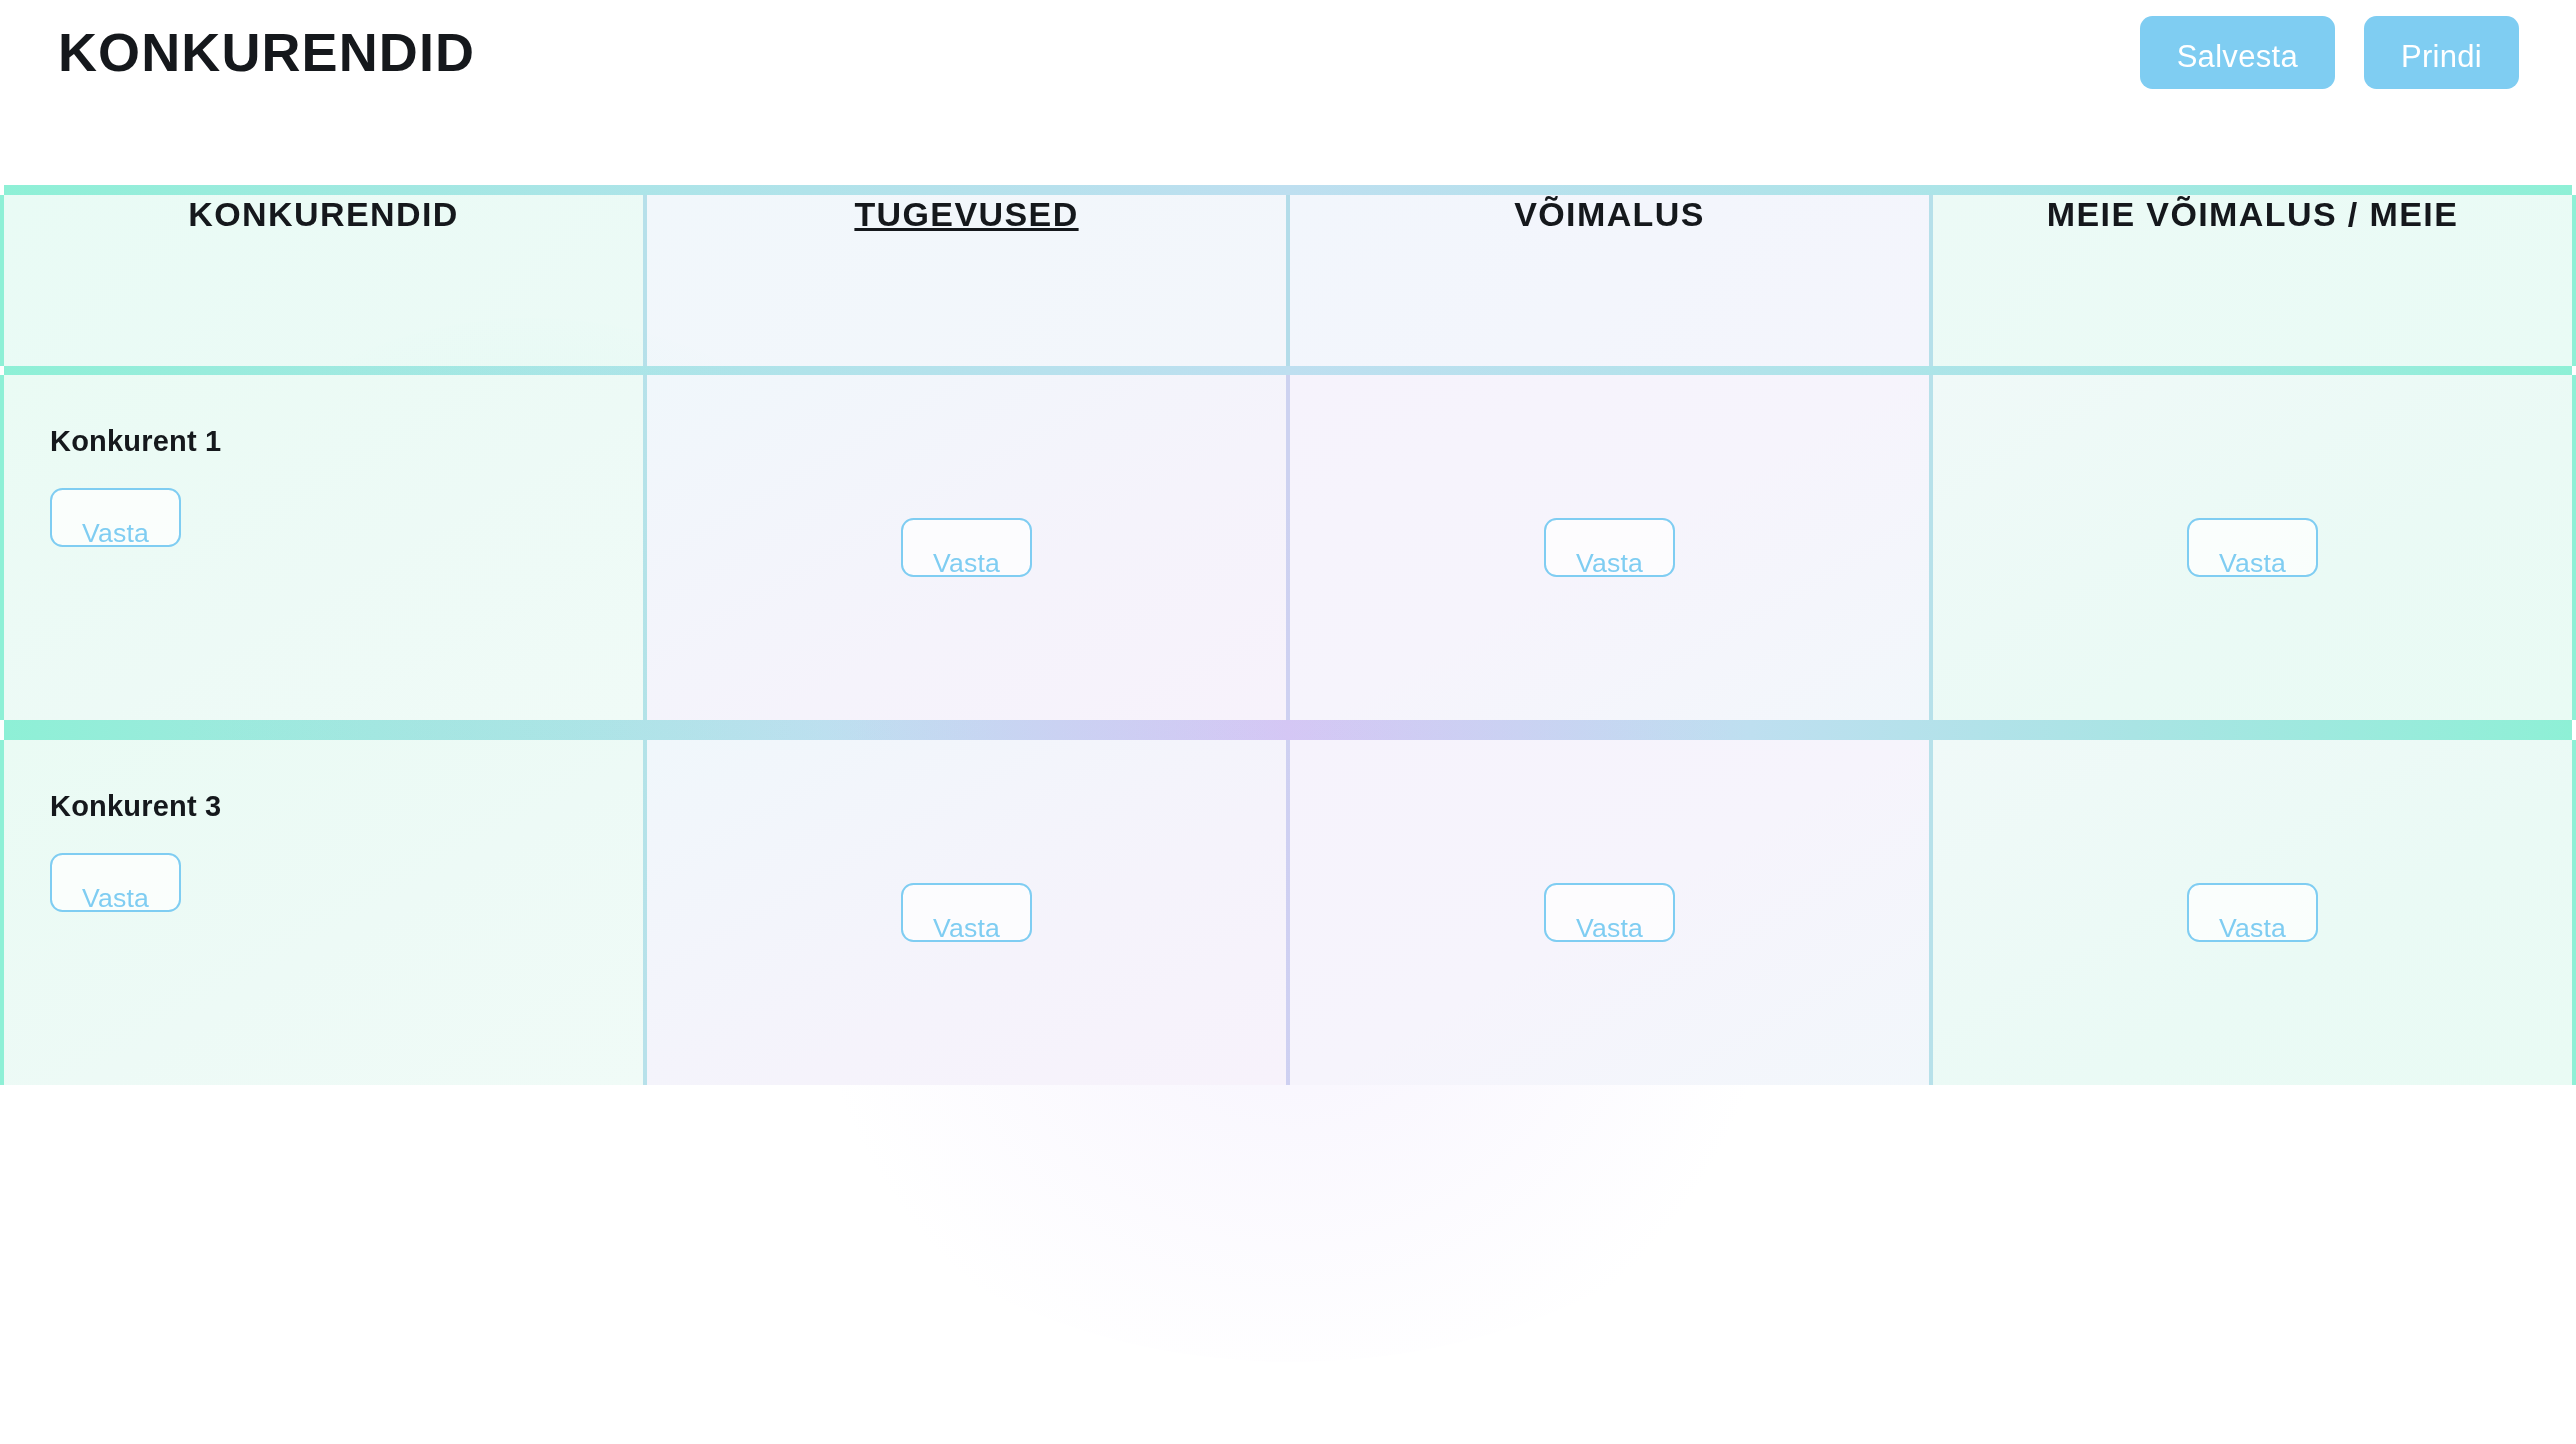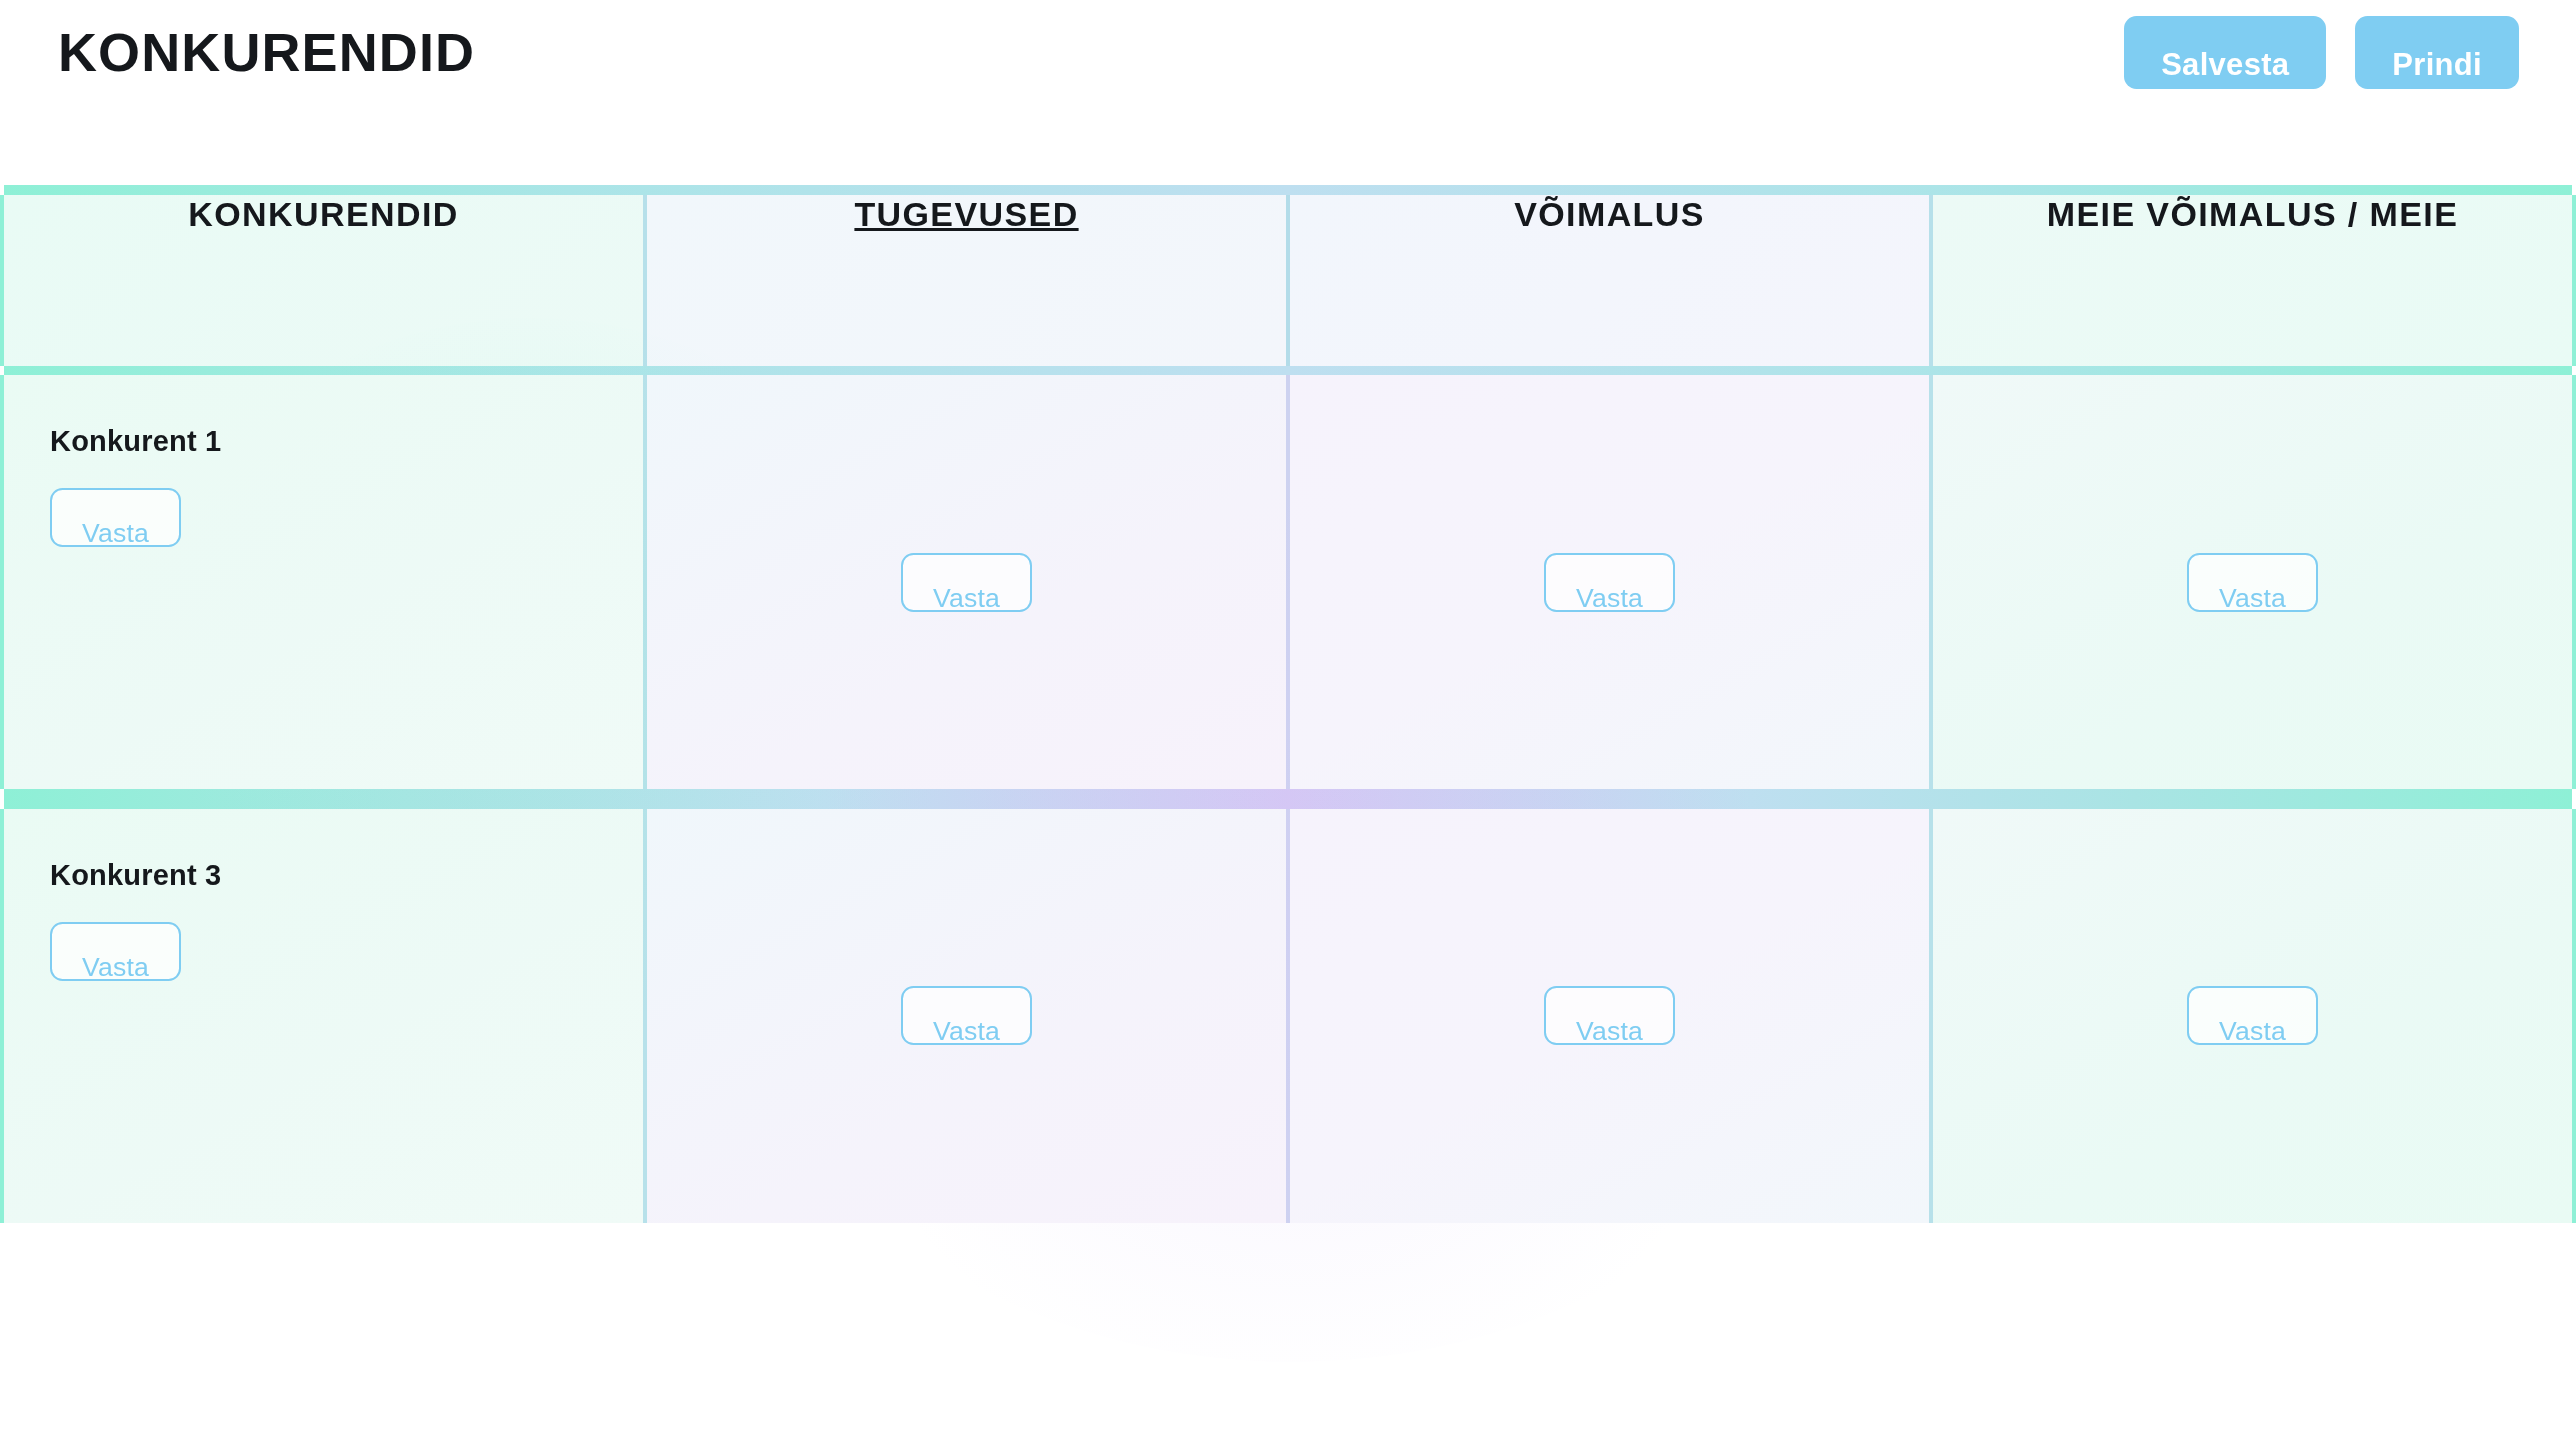--- a/index.html
+++ b/index.html
@@ -39,24 +39,24 @@
     margin-top: -81px;
   }
 
   .action-btn {
     border: none;
     outline: none;
     background: #7fcdf2;
     color: #ffffff;
     font-family: inherit;
     font-size: 31px;
-    font-weight: 700;
+    font-weight: 400;
     letter-spacing: 0.3px;
     border-radius: 12.4px;
-    padding: 12px 37px;
+    padding: 4px 37px;
     height: 73px;
     line-height: 73px;
     cursor: pointer;
     white-space: nowrap;
   }
 
   
   .table-wrap {
     position: relative;
     width: 2576px;
@@ -133,21 +133,21 @@
     border-right-color: #b6e0ea;
   }
   .head-cell.c3 {
     background: linear-gradient(135deg, #ecfaf6 0%, #e9fbf5 100%);
     border-left-color: #b6e0ea;
     border-right-color: #8ef0d6;
   }
 
   
   .body-cell {
-    height: 414px;
+    height: 345px;
     position: relative;
   }
   .body-cell.c0 {
     background: linear-gradient(150deg, #eafbf4 0%, #edfaf6 55%, #f0fbf7 100%);
     border-left-color: #8ef0d6;
     border-right-color: #b7e1ea;
   }
   .body-cell.c1 {
     background: linear-gradient(150deg, #f0f7fb 0%, #f5f3fb 60%, #f7f2fb 100%);
     border-left-color: #b7e1ea;

